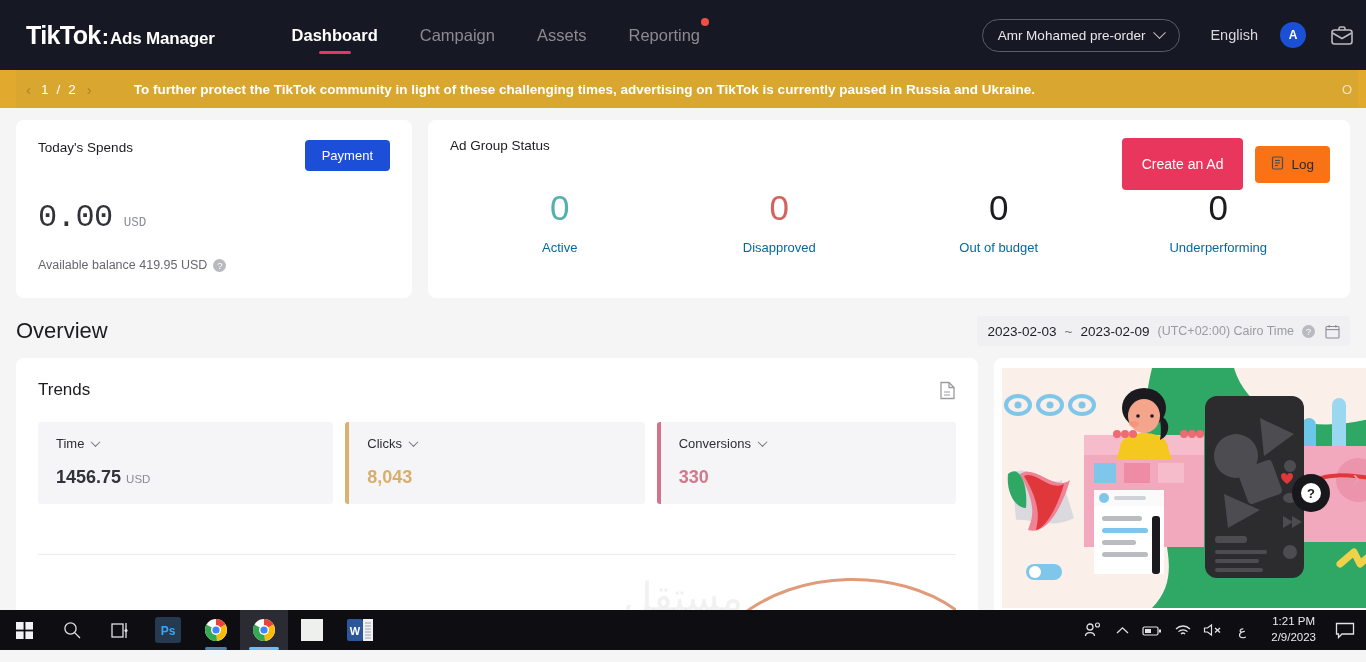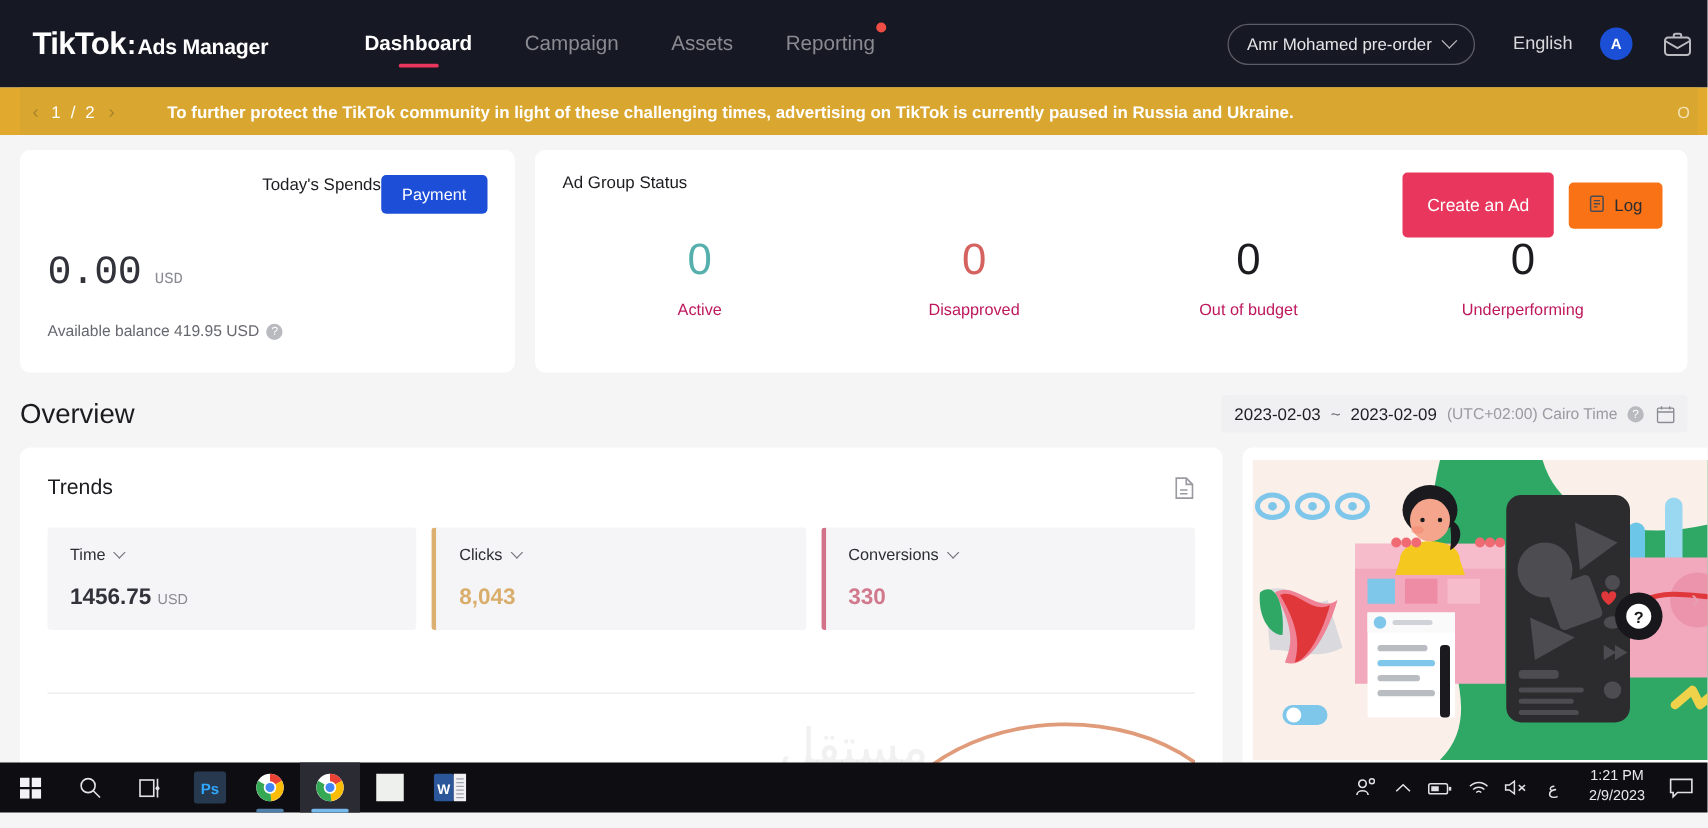--- a/index.html
+++ b/index.html
@@ -96,21 +96,21 @@
   .bn-right { margin-left: auto; color: #f3e3b6; font-size: 13px; padding-right: 6px; white-space: nowrap; }
 
   
   .content { position: absolute; top: 108px; left: 0; width: 1366px; height: 554px; background: #f5f5f5; }
 
   .cards-row { display: flex; gap: 16px; padding: 12px 16px 0 16px; }
   .card {
     background: #fff; border-radius: 8px;
   }
   .card-spends { width: 396px; height: 178px; padding: 20px 22px; position: relative; }
-  .card-head { display: flex; align-items: flex-start; justify-content: flex-end; }
+  .card-head { display: flex; align-items: flex-start; justify-content: space-between; }
   .card-title { font-size: 13.5px; color: #1c1c20; }
   .btn-payment {
     background: #1d4ed8; color: #fff;
     font-size: 13px; border: none; border-radius: 4px;
     padding: 8px 17px; cursor: pointer;
   }
   .spend-amount { margin-top: 28px; display: flex; align-items: baseline; font-family: Liberation Mono, monospace; }
   .spend-num { font-size: 32px; color: #31323a; font-weight: 400; letter-spacing: -0.5px; }
   .spend-cur { font-size: 12.5px; color: #8a8b92; margin-left: 11px; }
   .avail {
@@ -133,21 +133,21 @@
   .btn-log {
     background: #f97316; color: #2a2b31; border: none; border-radius: 4px;
     font-size: 13.5px; padding: 10px 16px; cursor: pointer;
     display: flex; align-items: center; gap: 7px; white-space: nowrap;
   }
   .status-grid {
     display: flex; margin-top: 36px; width: 100%;
   }
   .status-item { flex: 1; text-align: center; }
   .status-num { font-size: 35px; font-weight: 300; line-height: 1.1; }
-  .status-lbl { font-size: 13px; color: #be185d; margin-top: 12px; }
+  .status-lbl { font-size: 13px; color: #0369a1; margin-top: 12px; }
 
   
   .overview-row {
     display: flex; align-items: center;
     padding: 18px 16px 0 16px;
   }
   .overview-title { font-size: 22px; color: #1c1c20; font-weight: 400; }
   .daterange {
     margin-left: auto; display: flex; align-items: center;
     background: #f0f0f2; border-radius: 3px;

